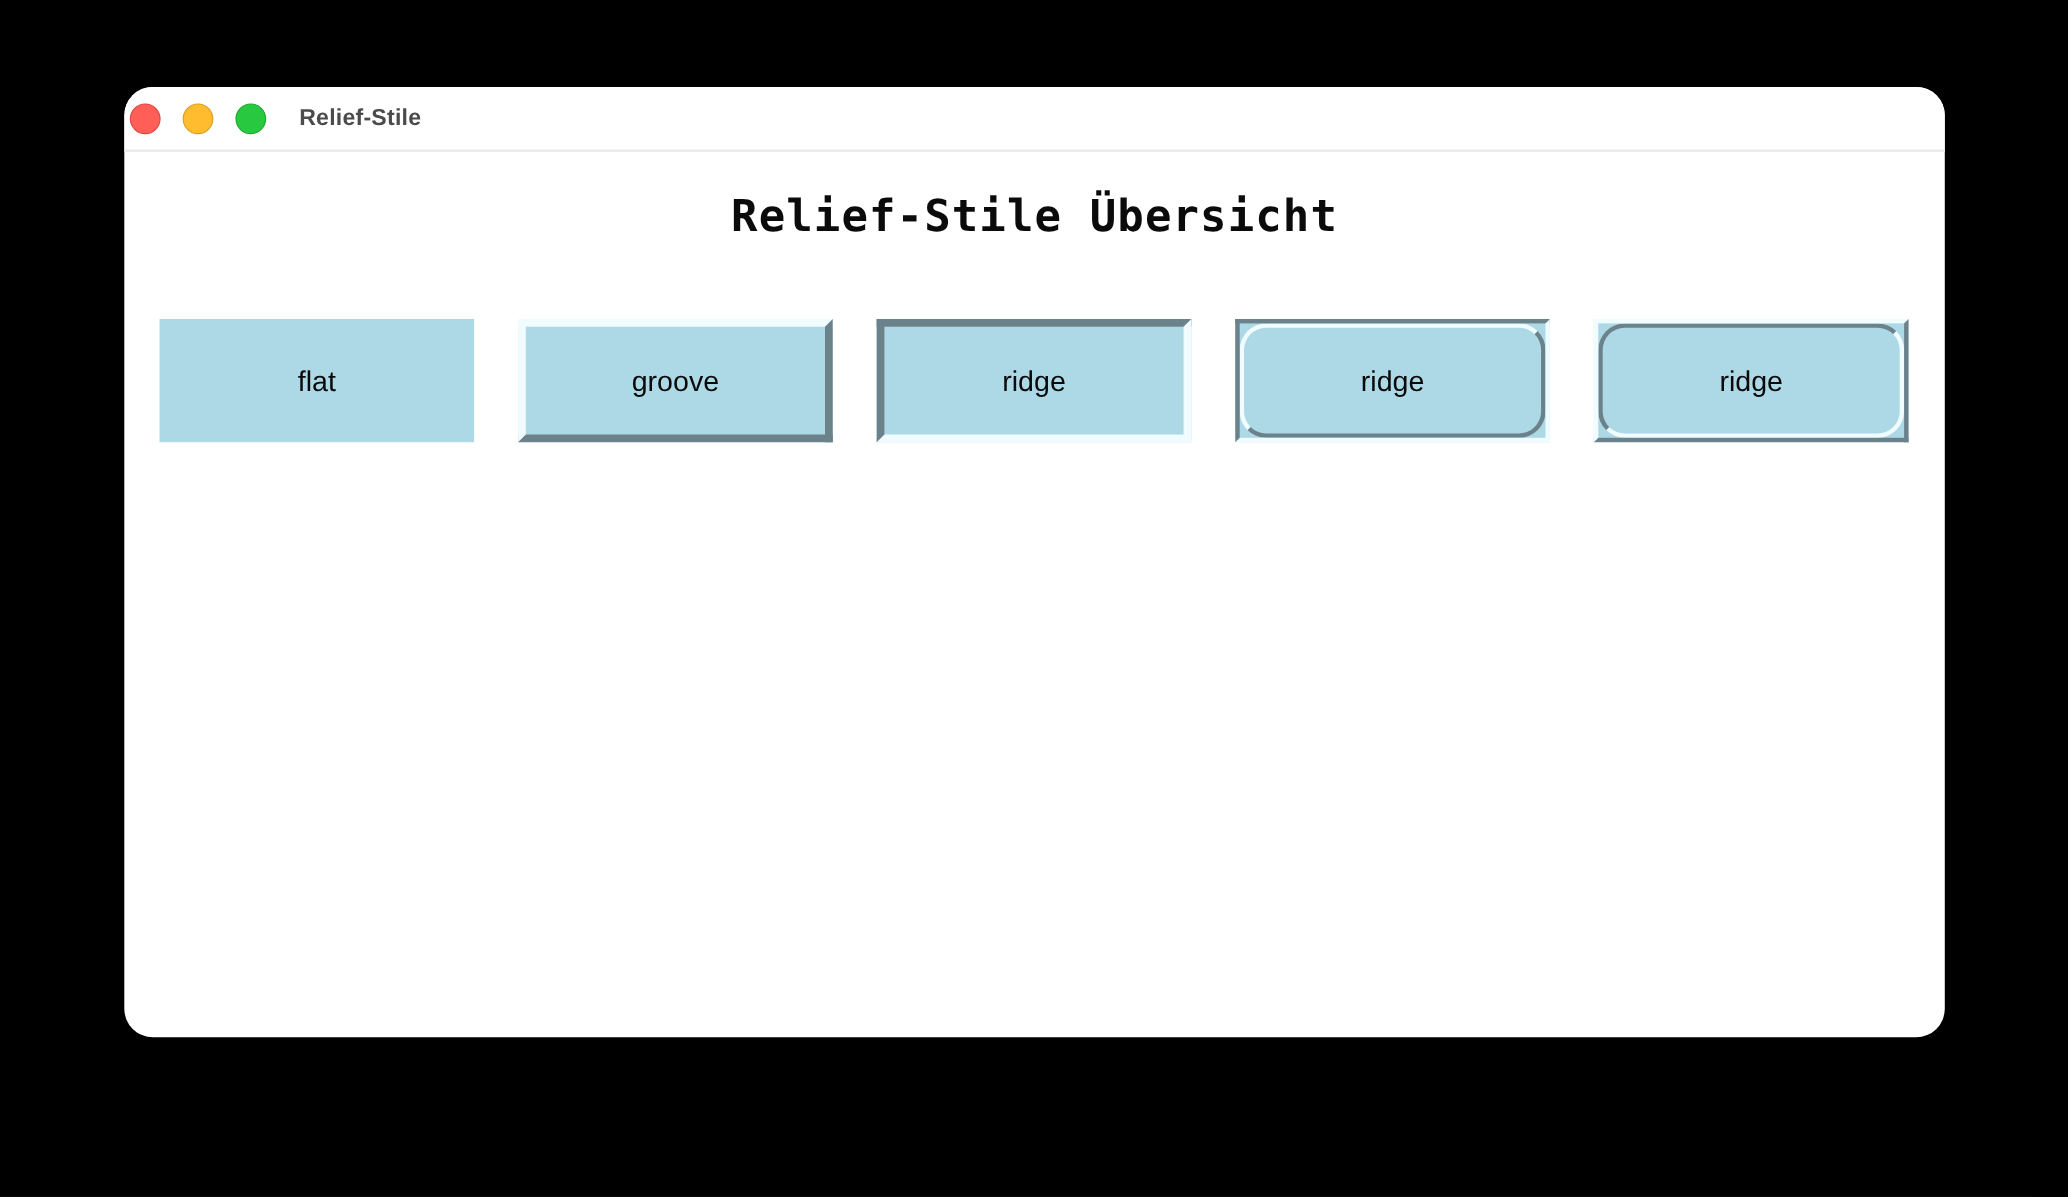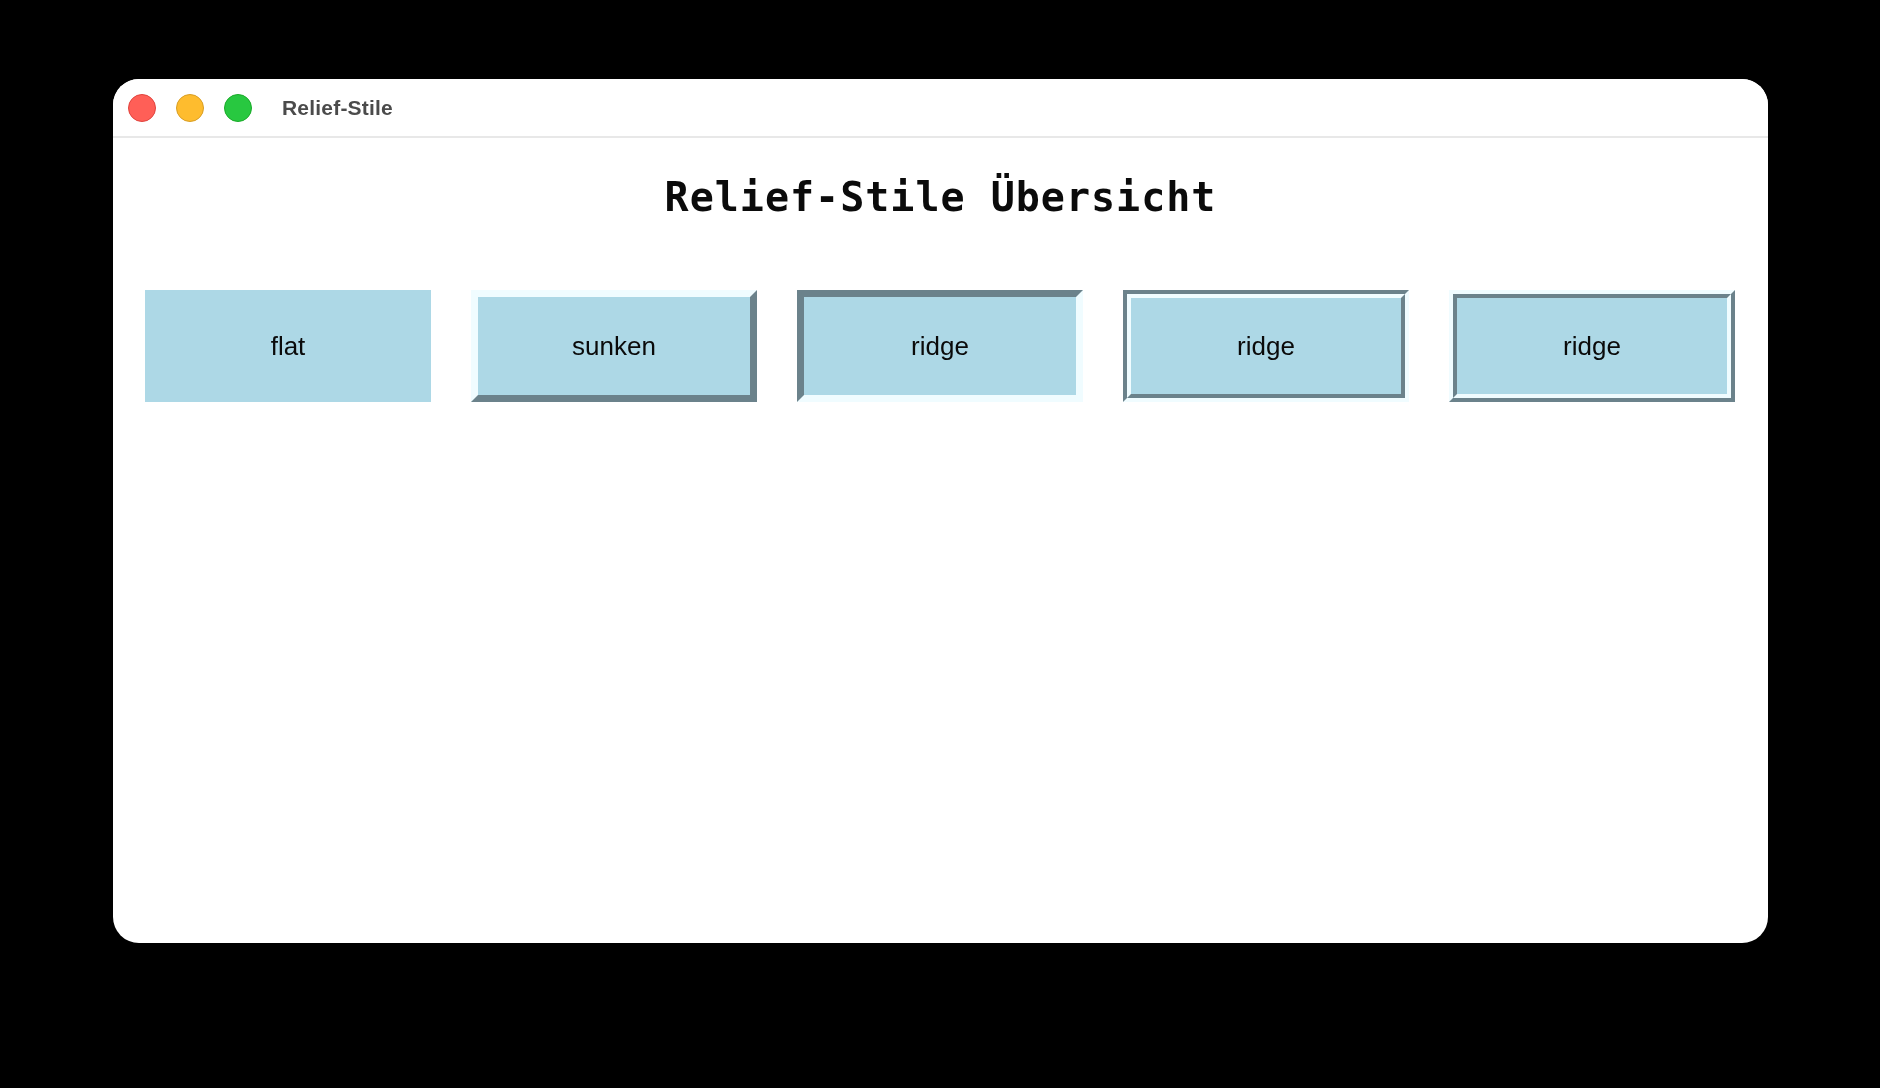--- a/index.html
+++ b/index.html
@@ -23,21 +23,21 @@
     overflow: hidden;
   }
 
   .titlebar {
     position: relative;
     height: 57px;
     background: var(--titlebar-bg, #ffffff);
     border-bottom: 2px solid var(--separator, #e8e8e8);
     display: flex;
     align-items: center;
-    padding-left: 15px;
+    padding-left: 5px;
   }
 
   .traffic-lights {
     display: flex;
     align-items: center;
     gap: 20px;
   }
 
   .traffic-light {
     width: 28px;
@@ -87,20 +87,21 @@
     background: var(--box-fill, #ADD8E6);
     display: flex;
   }
 
   .box-inner {
     flex: 1;
     display: flex;
     align-items: center;
     justify-content: center;
     box-sizing: border-box;
+    border-radius: 24px;
   }
 
   .box-label {
     font-size: 26px;
     color: #0a0a0a;
   }
 
   
   .relief-flat { border: none; }
 
@@ -156,21 +157,21 @@
     <div class="heading">Relief-Stile Übersicht</div>
 
     <div class="boxes-row">
         <div class="box relief-flat">
     <div class="box-inner">
       <span class="box-label">flat</span>
     </div>
   </div>
         <div class="box relief-raised">
     <div class="box-inner">
-      <span class="box-label">sunken</span>
+      <span class="box-label">groove</span>
     </div>
   </div>
         <div class="box relief-sunken">
     <div class="box-inner">
       <span class="box-label">ridge</span>
     </div>
   </div>
         <div class="box relief-groove">
     <div class="box-inner">
       <span class="box-label">ridge</span>

